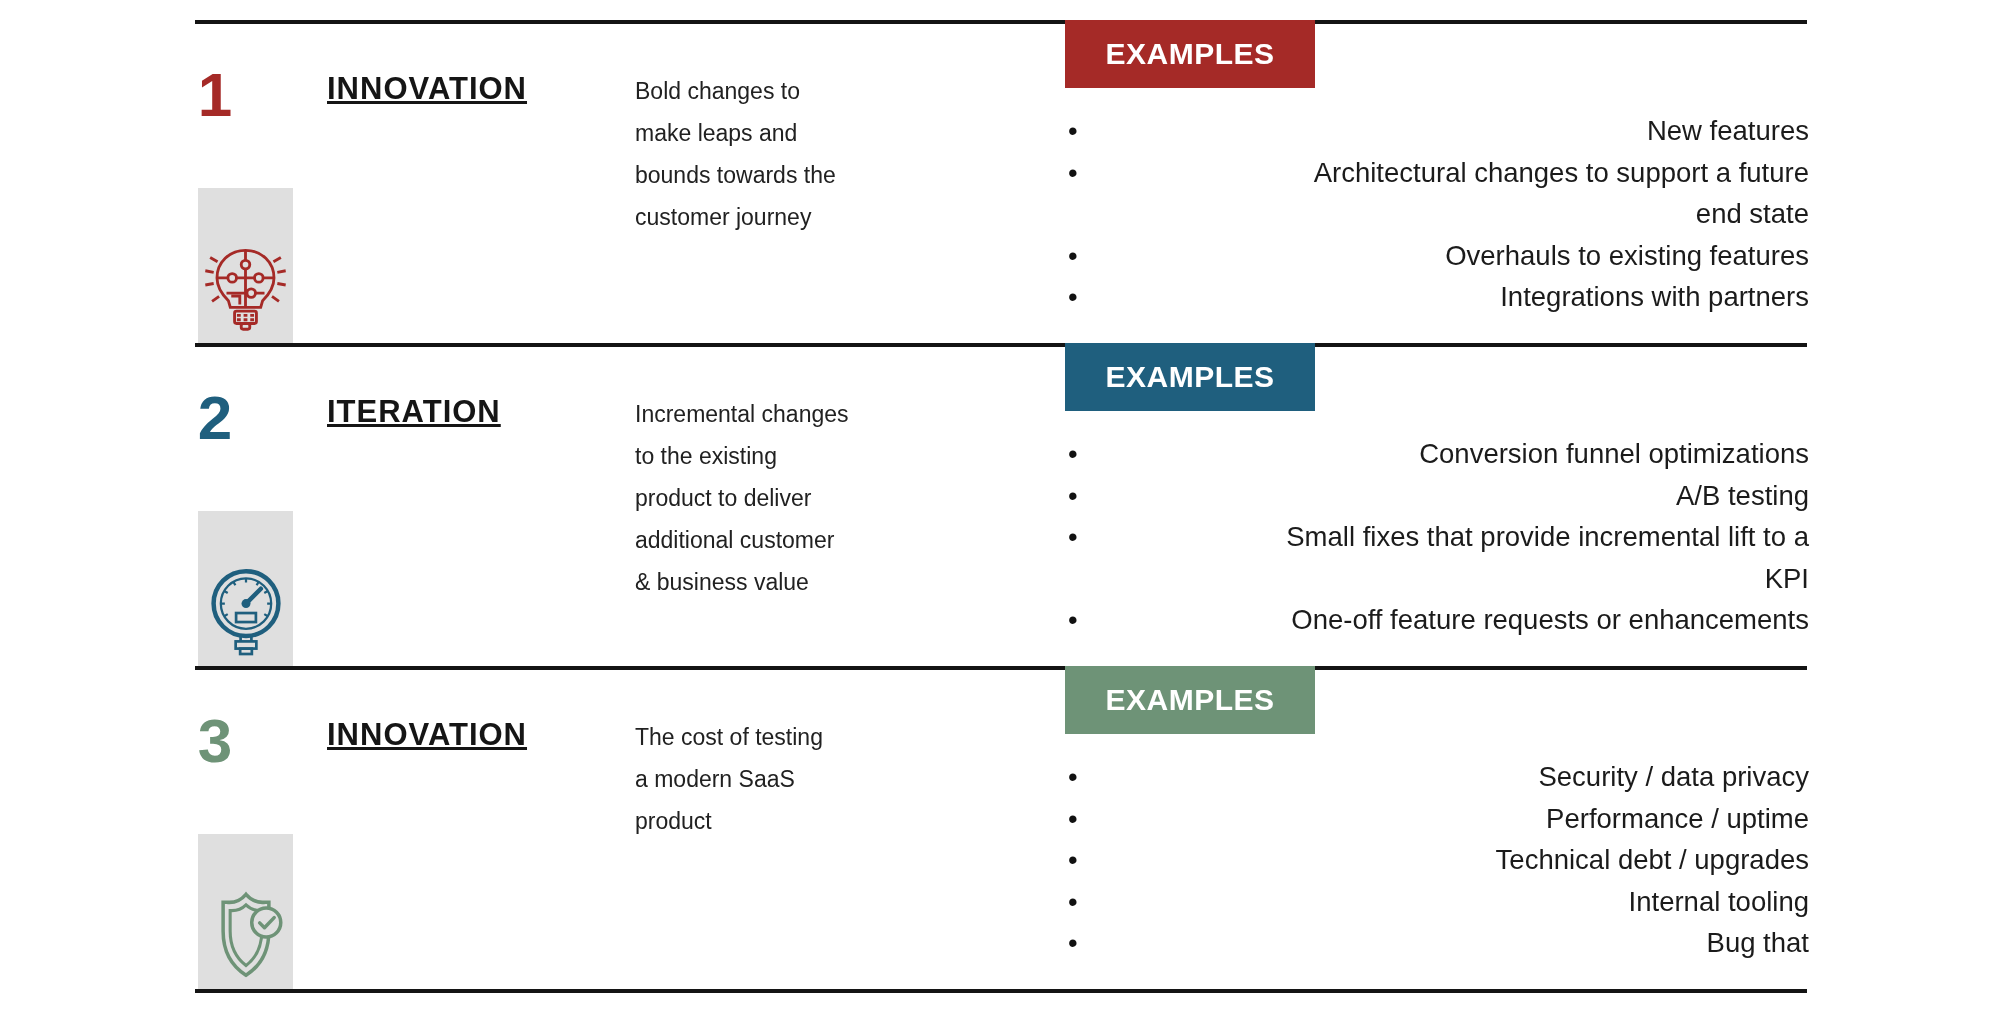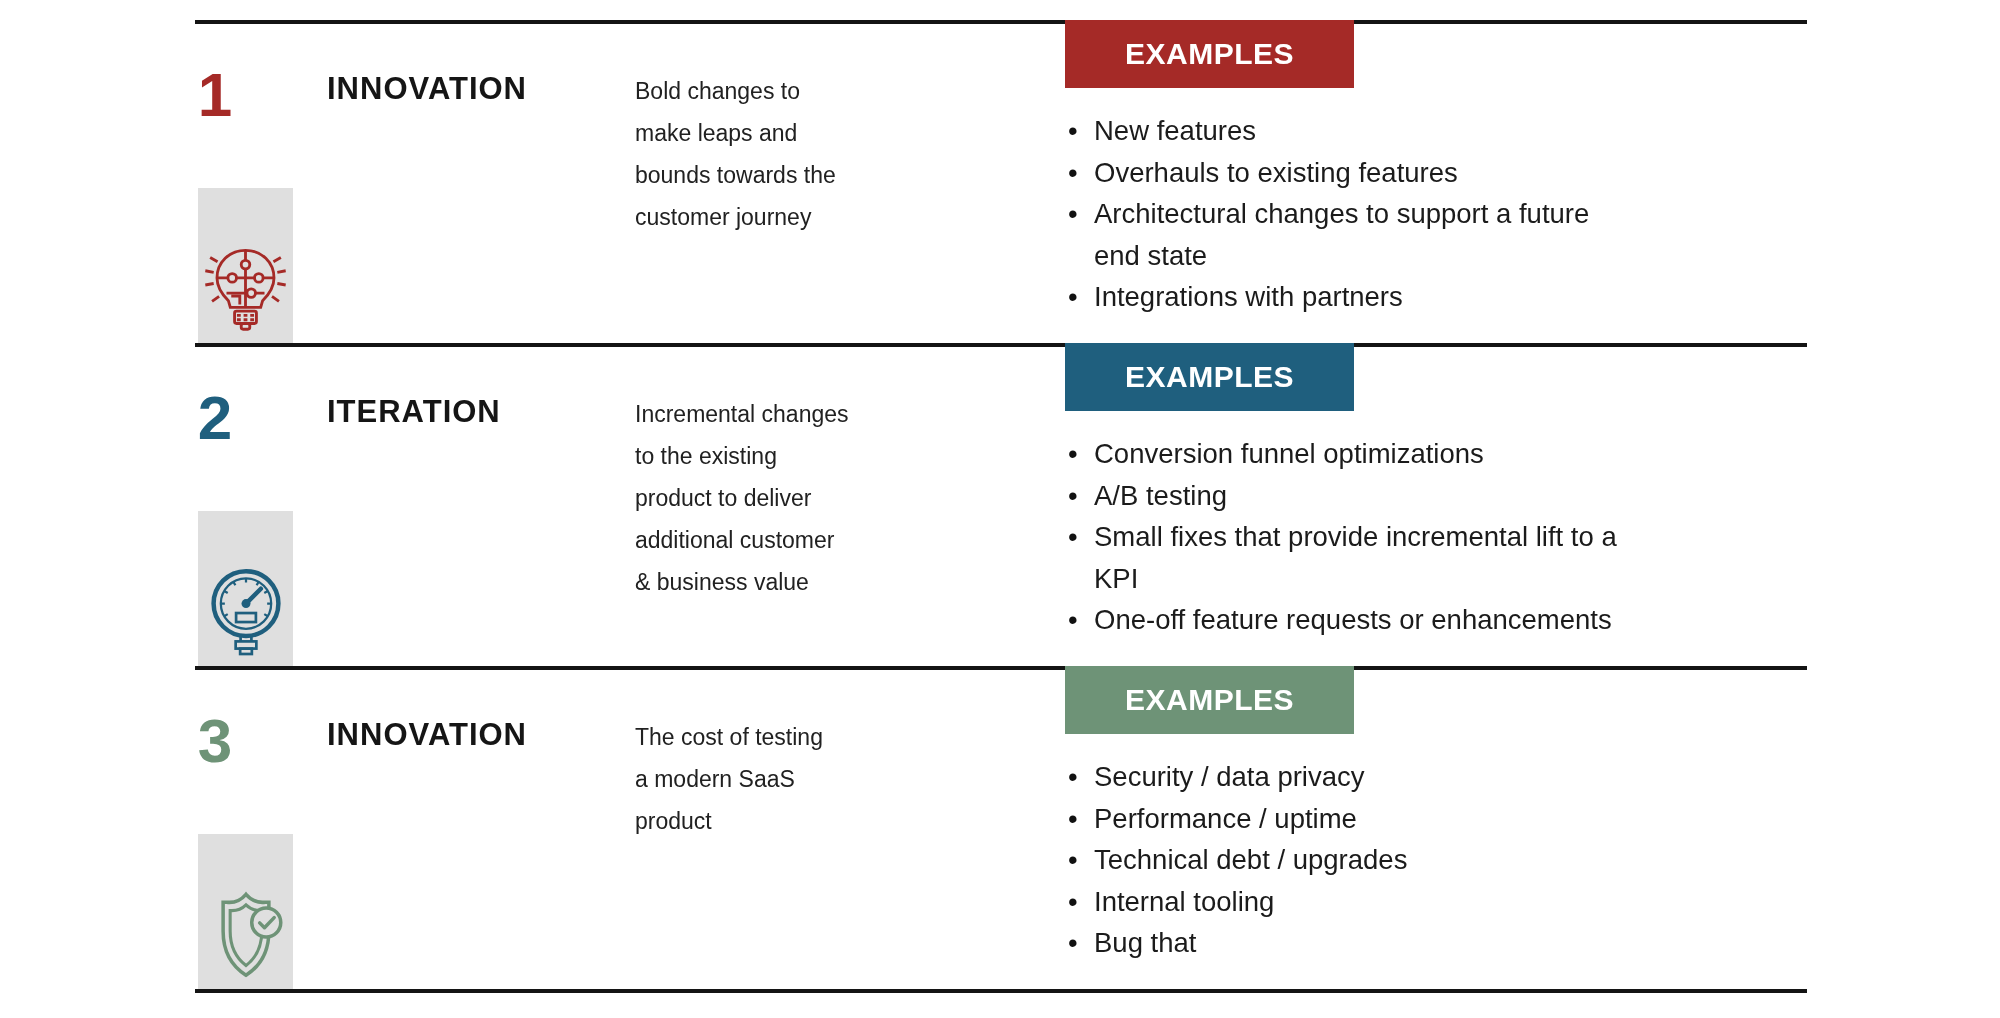--- a/index.html
+++ b/index.html
@@ -11,43 +11,43 @@
   }
   .page{position:absolute;inset:0;}
   .divider{position:absolute;left:195px;width:1612px;height:4px;z-index:1;}
   .row{position:absolute;left:0;width:2000px;height:323px;}
   .row-number{
     position:absolute;left:185px;top:44px;width:60px;
     font-size:62px;font-weight:700;line-height:1;text-align:center;
   }
   .row-title{
     position:absolute;left:327px;top:51px;
-    font-size:31px;font-weight:700;letter-spacing:1px;color:#151515;
+    font-size:31px;font-weight:700;letter-spacing:1px;color:#151515;text-decoration:underline;
   }
   .row-desc{
     position:absolute;left:635px;top:50px;width:390px;
     font-size:23px;line-height:42px;color:#212121;white-space:pre-line;
   }
   .icon-box{
     position:absolute;left:198px;top:168px;width:95px;height:155px;
     display:flex;justify-content:center;align-items:flex-end;
     padding-bottom:10px;box-sizing:border-box;z-index:2;
   }
   .icon-box svg{display:block;}
   .badge{
-    position:absolute;left:1065px;top:0;width:289px;height:68px;
+    position:absolute;left:1065px;top:0;width:250px;height:68px;
     z-index:3;display:flex;align-items:center;justify-content:center;
   }
   .badge-label{
     color:#ffffff;font-size:30px;font-weight:700;letter-spacing:0.5px;
   }
   .examples-list{
     position:absolute;left:1064px;top:90px;width:745px;
     margin:0;padding:0;list-style:none;
-    font-size:27.5px;line-height:41.5px;color:#1b1b1b;
+    font-size:27.5px;line-height:41.5px;color:#1b1b1b;text-align:right;
   }
   .examples-list li{
     position:relative;padding-left:30px;white-space:pre-line;
   }
   .examples-list li::before{
     content:"\2022";position:absolute;left:4px;top:0;
     font-size:27.5px;color:#111;
   }
 </style>
 </head>
@@ -88,23 +88,23 @@
           <rect x="45.5" y="90" width="9" height="6" rx="2"></rect>
         </svg>
       </span>
     </div>
 
     <div class="badge" style="background-color: rgb(165, 42, 39);">
       <span class="badge-label">EXAMPLES</span>
     </div>
     <ul class="examples-list">
       <li>New features</li>
-      <li>Overhauls to existing features</li>
       <li>Architectural changes to support a future
 end state</li>
+      <li>Overhauls to existing features</li>
       <li>Integrations with partners</li>
     </ul>
   </div>
 
   <div class="row" style="top:343px">
     <div class="row-number" style="color: rgb(31, 95, 126);">2</div>
     <div class="row-title">ITERATION</div>
     <div class="row-desc">Incremental changes
 to the existing
 product to deliver

